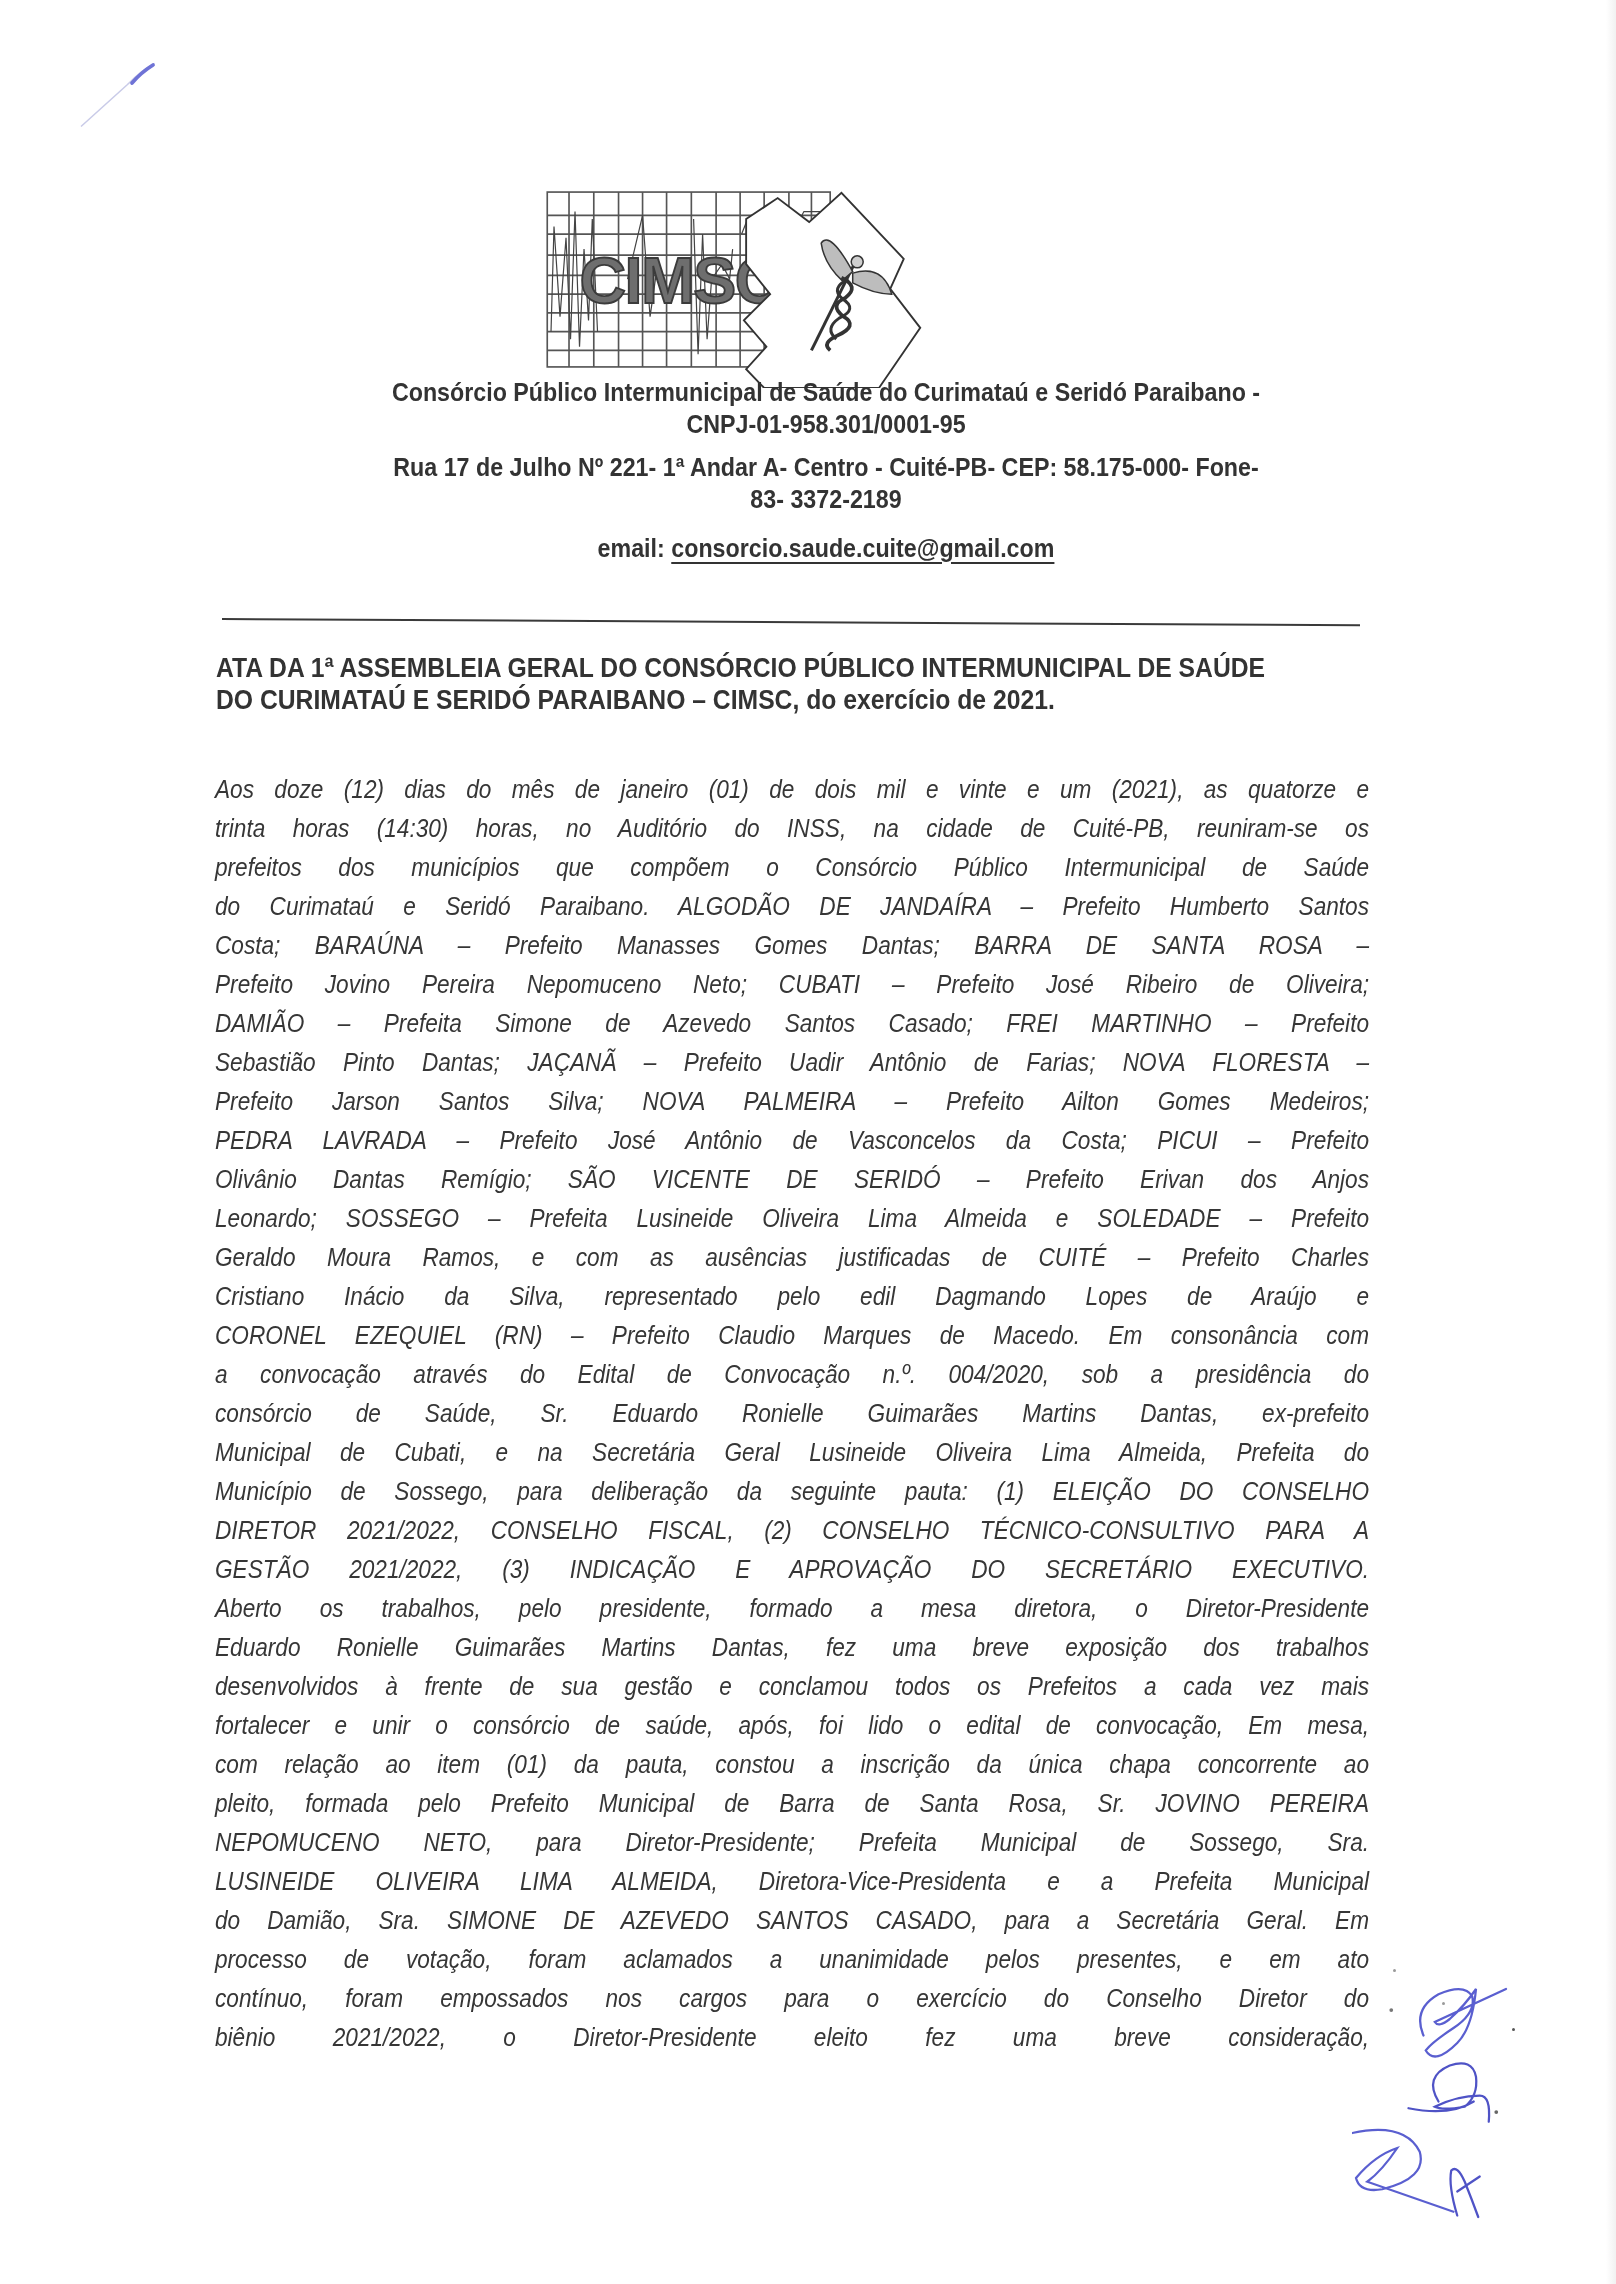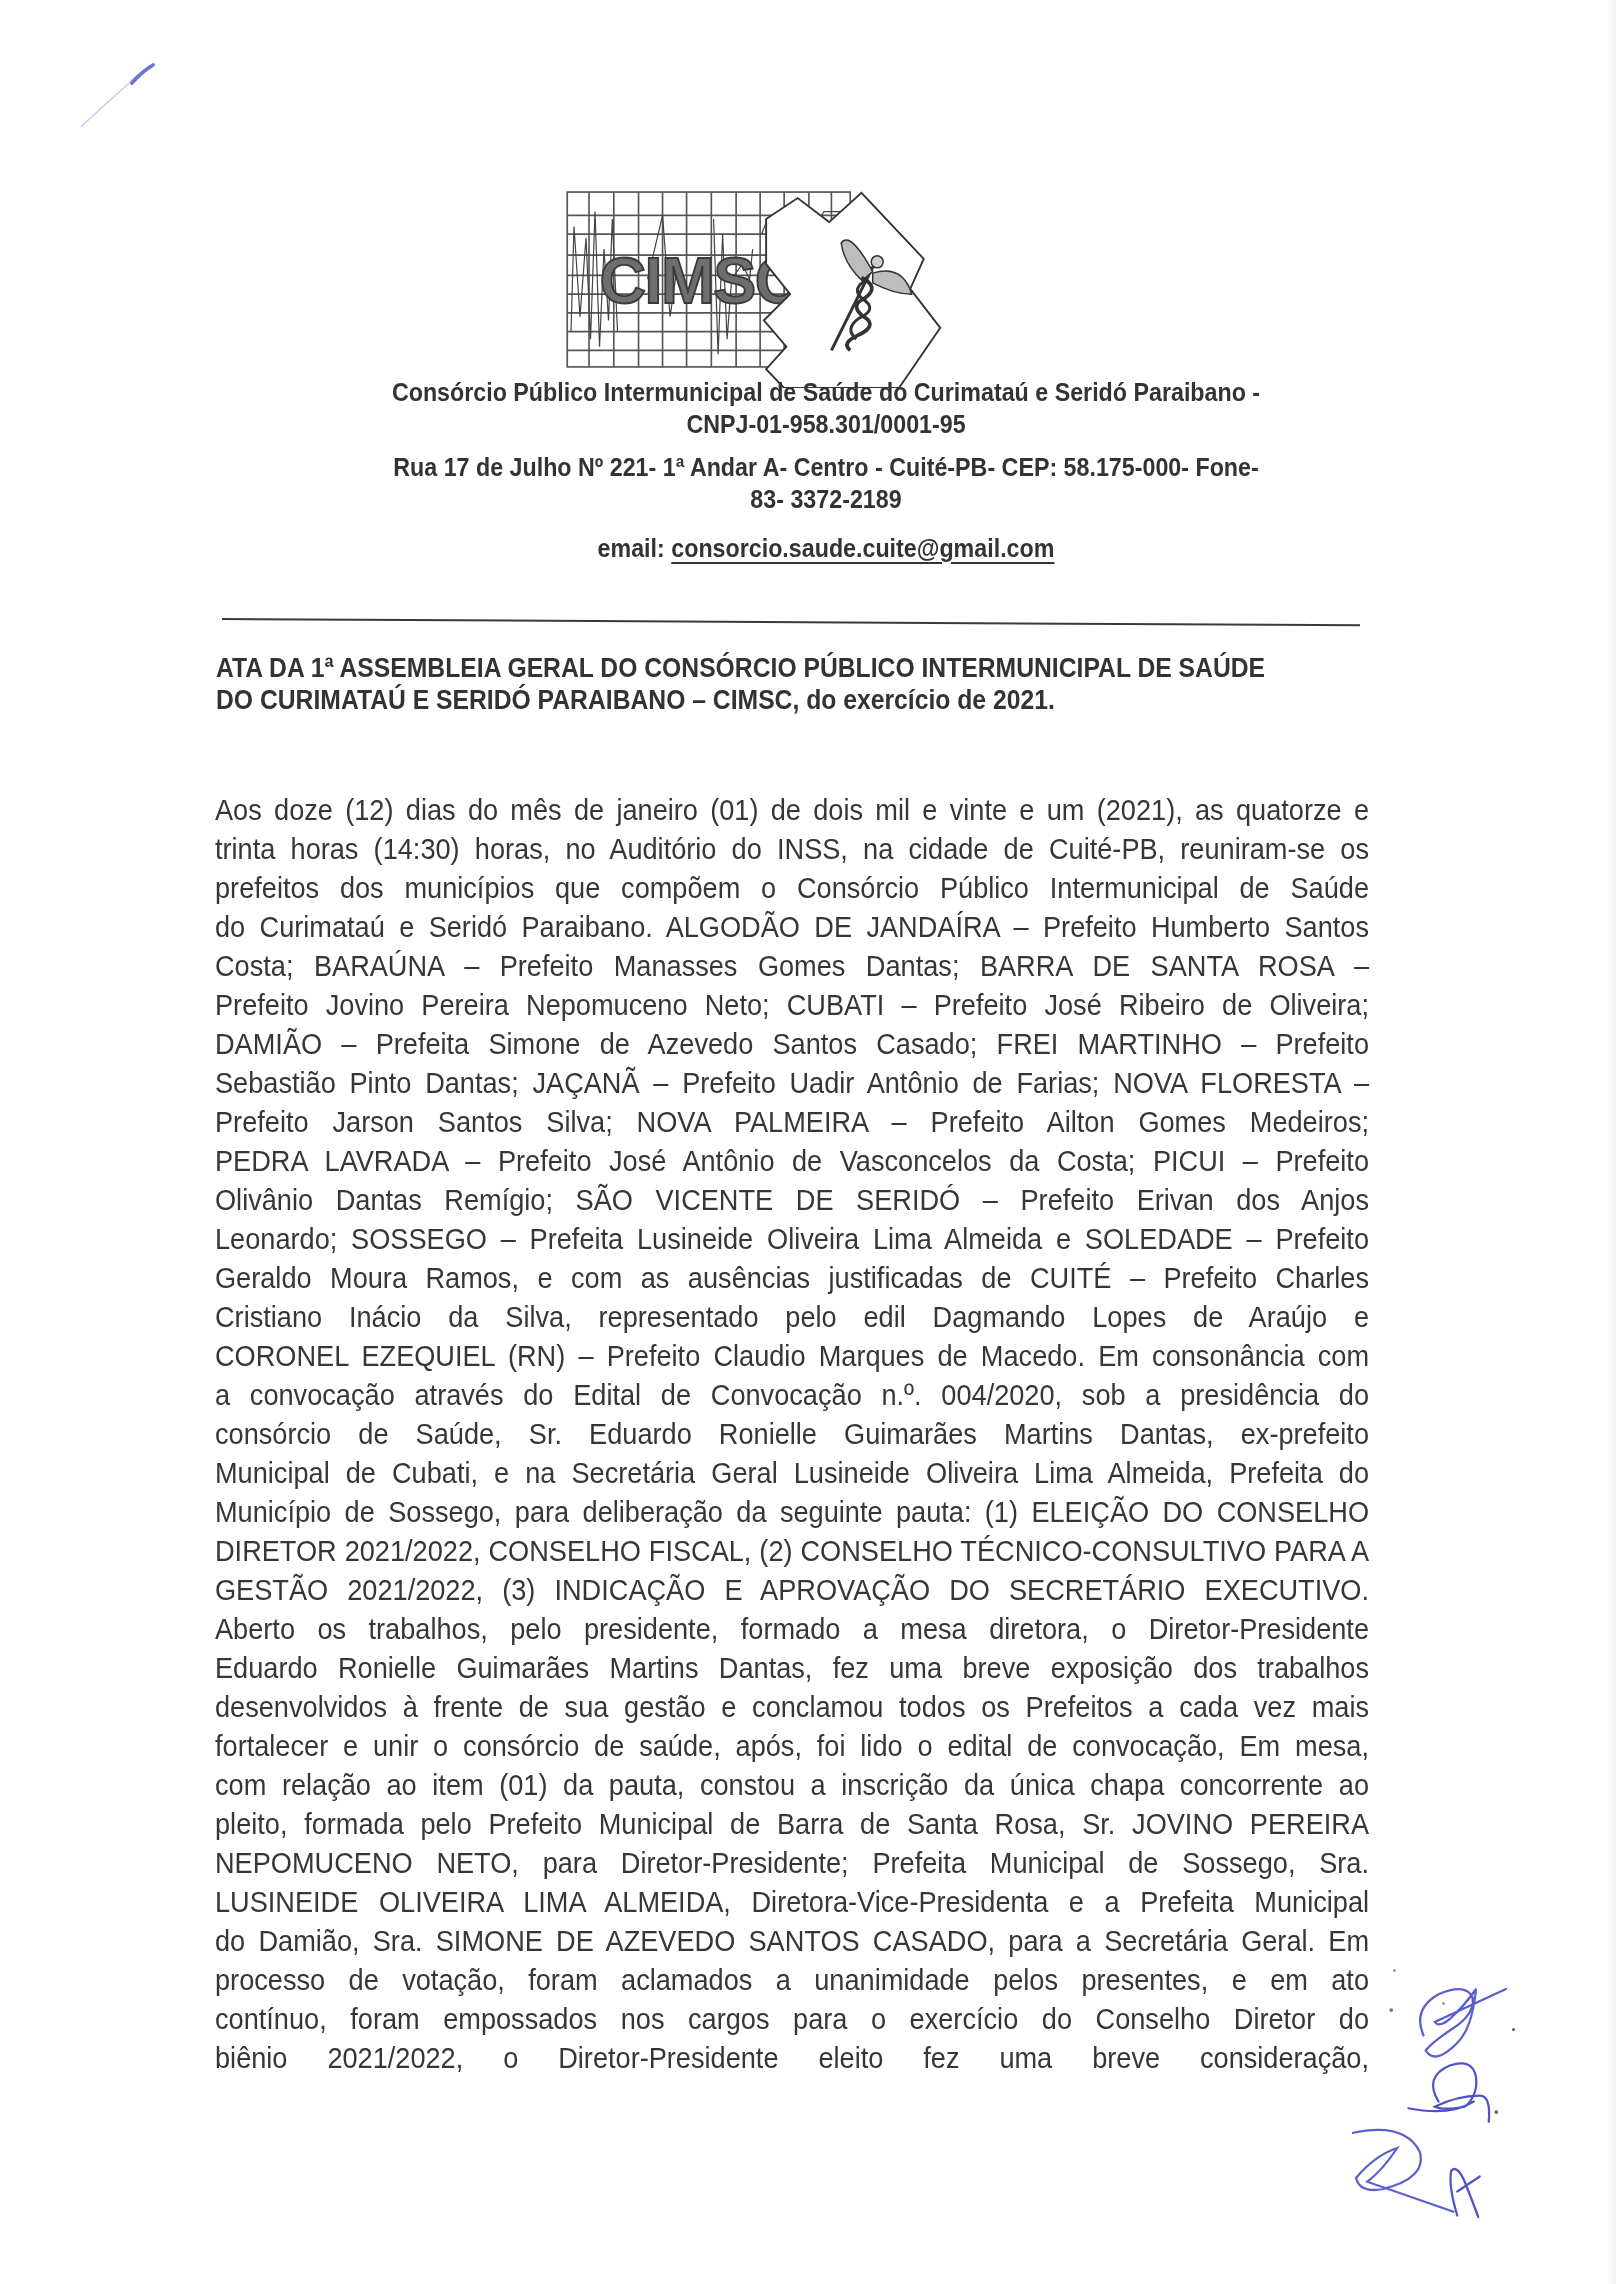--- a/index.html
+++ b/index.html
@@ -11,21 +11,21 @@
   }
   .page-edge {
     position: absolute; top: 0; right: 0; width: 10.5px; height: 2284px;
     background: linear-gradient(to right, #ffffff, #f1f1f1);
   }
   .stray-mark {
     position: absolute; left: 75px; top: 38px; width: 90px; height: 90px;
   }
   
   .logo {
-    position: absolute; left: 565px; top: 189px; width: 379px; height: 199px;
+    position: absolute; left: 545px; top: 189px; width: 379px; height: 199px;
   }
   .logo svg { width: 100%; height: 100%; display: block; }
   
   .letterhead {
     position: absolute; left: 285px; width: 1082px; top: 376px;
     text-align: center;
     font-family: "Liberation Sans", sans-serif;
     font-weight: bold; font-size: 25px; color: #333;
     transform: scaleX(0.93); transform-origin: center top;
     line-height: 32px;
@@ -42,23 +42,23 @@
   .title {
     position: absolute; left: 216px; top: 652px; width: 1157px;
     font-family: "Liberation Sans", sans-serif;
     font-weight: bold; font-size: 27px; line-height: 32px; color: #333;
     transform: scaleX(0.915); transform-origin: left top;
     white-space: nowrap;
   }
   .title .row { display: block; }
   
   .body-text {
-    position: absolute; left: 215px; top: 790px; width: 1154px;
+    position: absolute; left: 215px; top: 770px; width: 1154px;
     font-family: "Liberation Sans", sans-serif;
-    font-size: 30px; line-height: 39px; color: #363636;
+    font-size: 25px; line-height: 39px; color: #363636; font-style: italic;
   }
   .body-text .line {
     display: block; white-space: nowrap;
     text-align: justify; text-align-last: justify;
     height: 39px; overflow: visible;
   }
   .scaler { display: block; transform: scaleX(0.905); transform-origin: left top; width: 110.5%; }
   
   .signatures {
     position: absolute; left: 1352px; top: 1953px; width: 248px; height: 315px;

